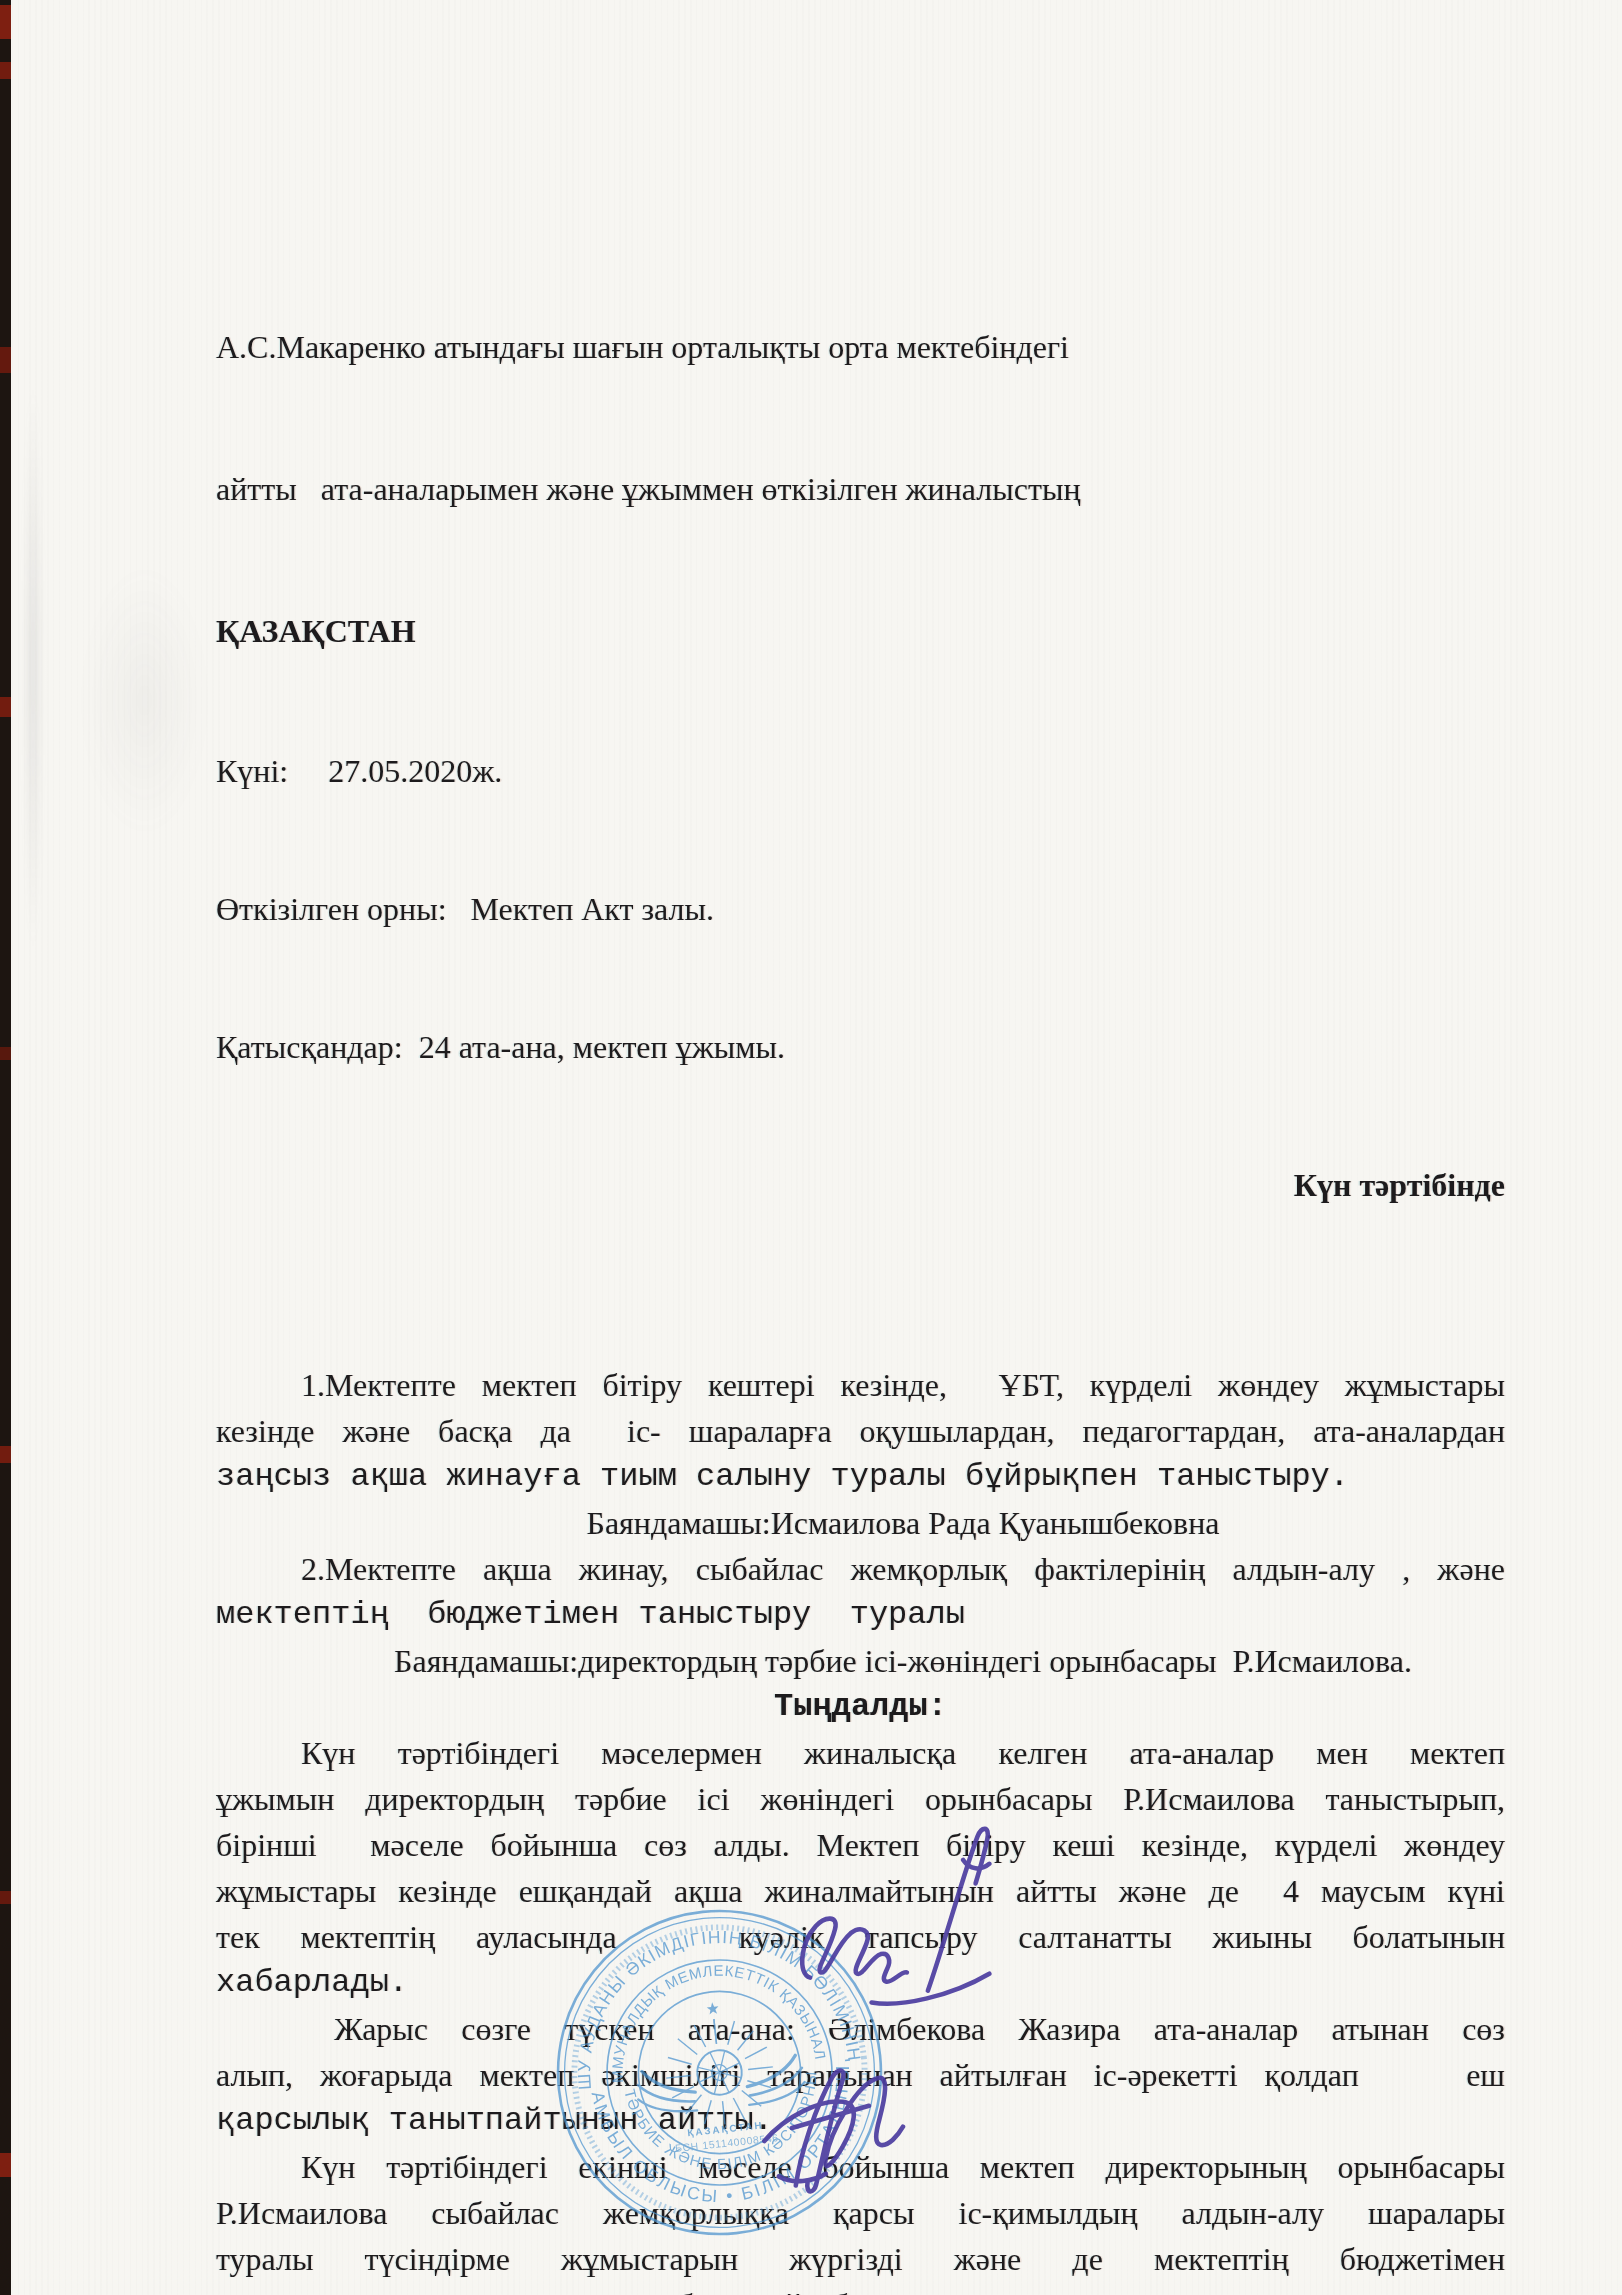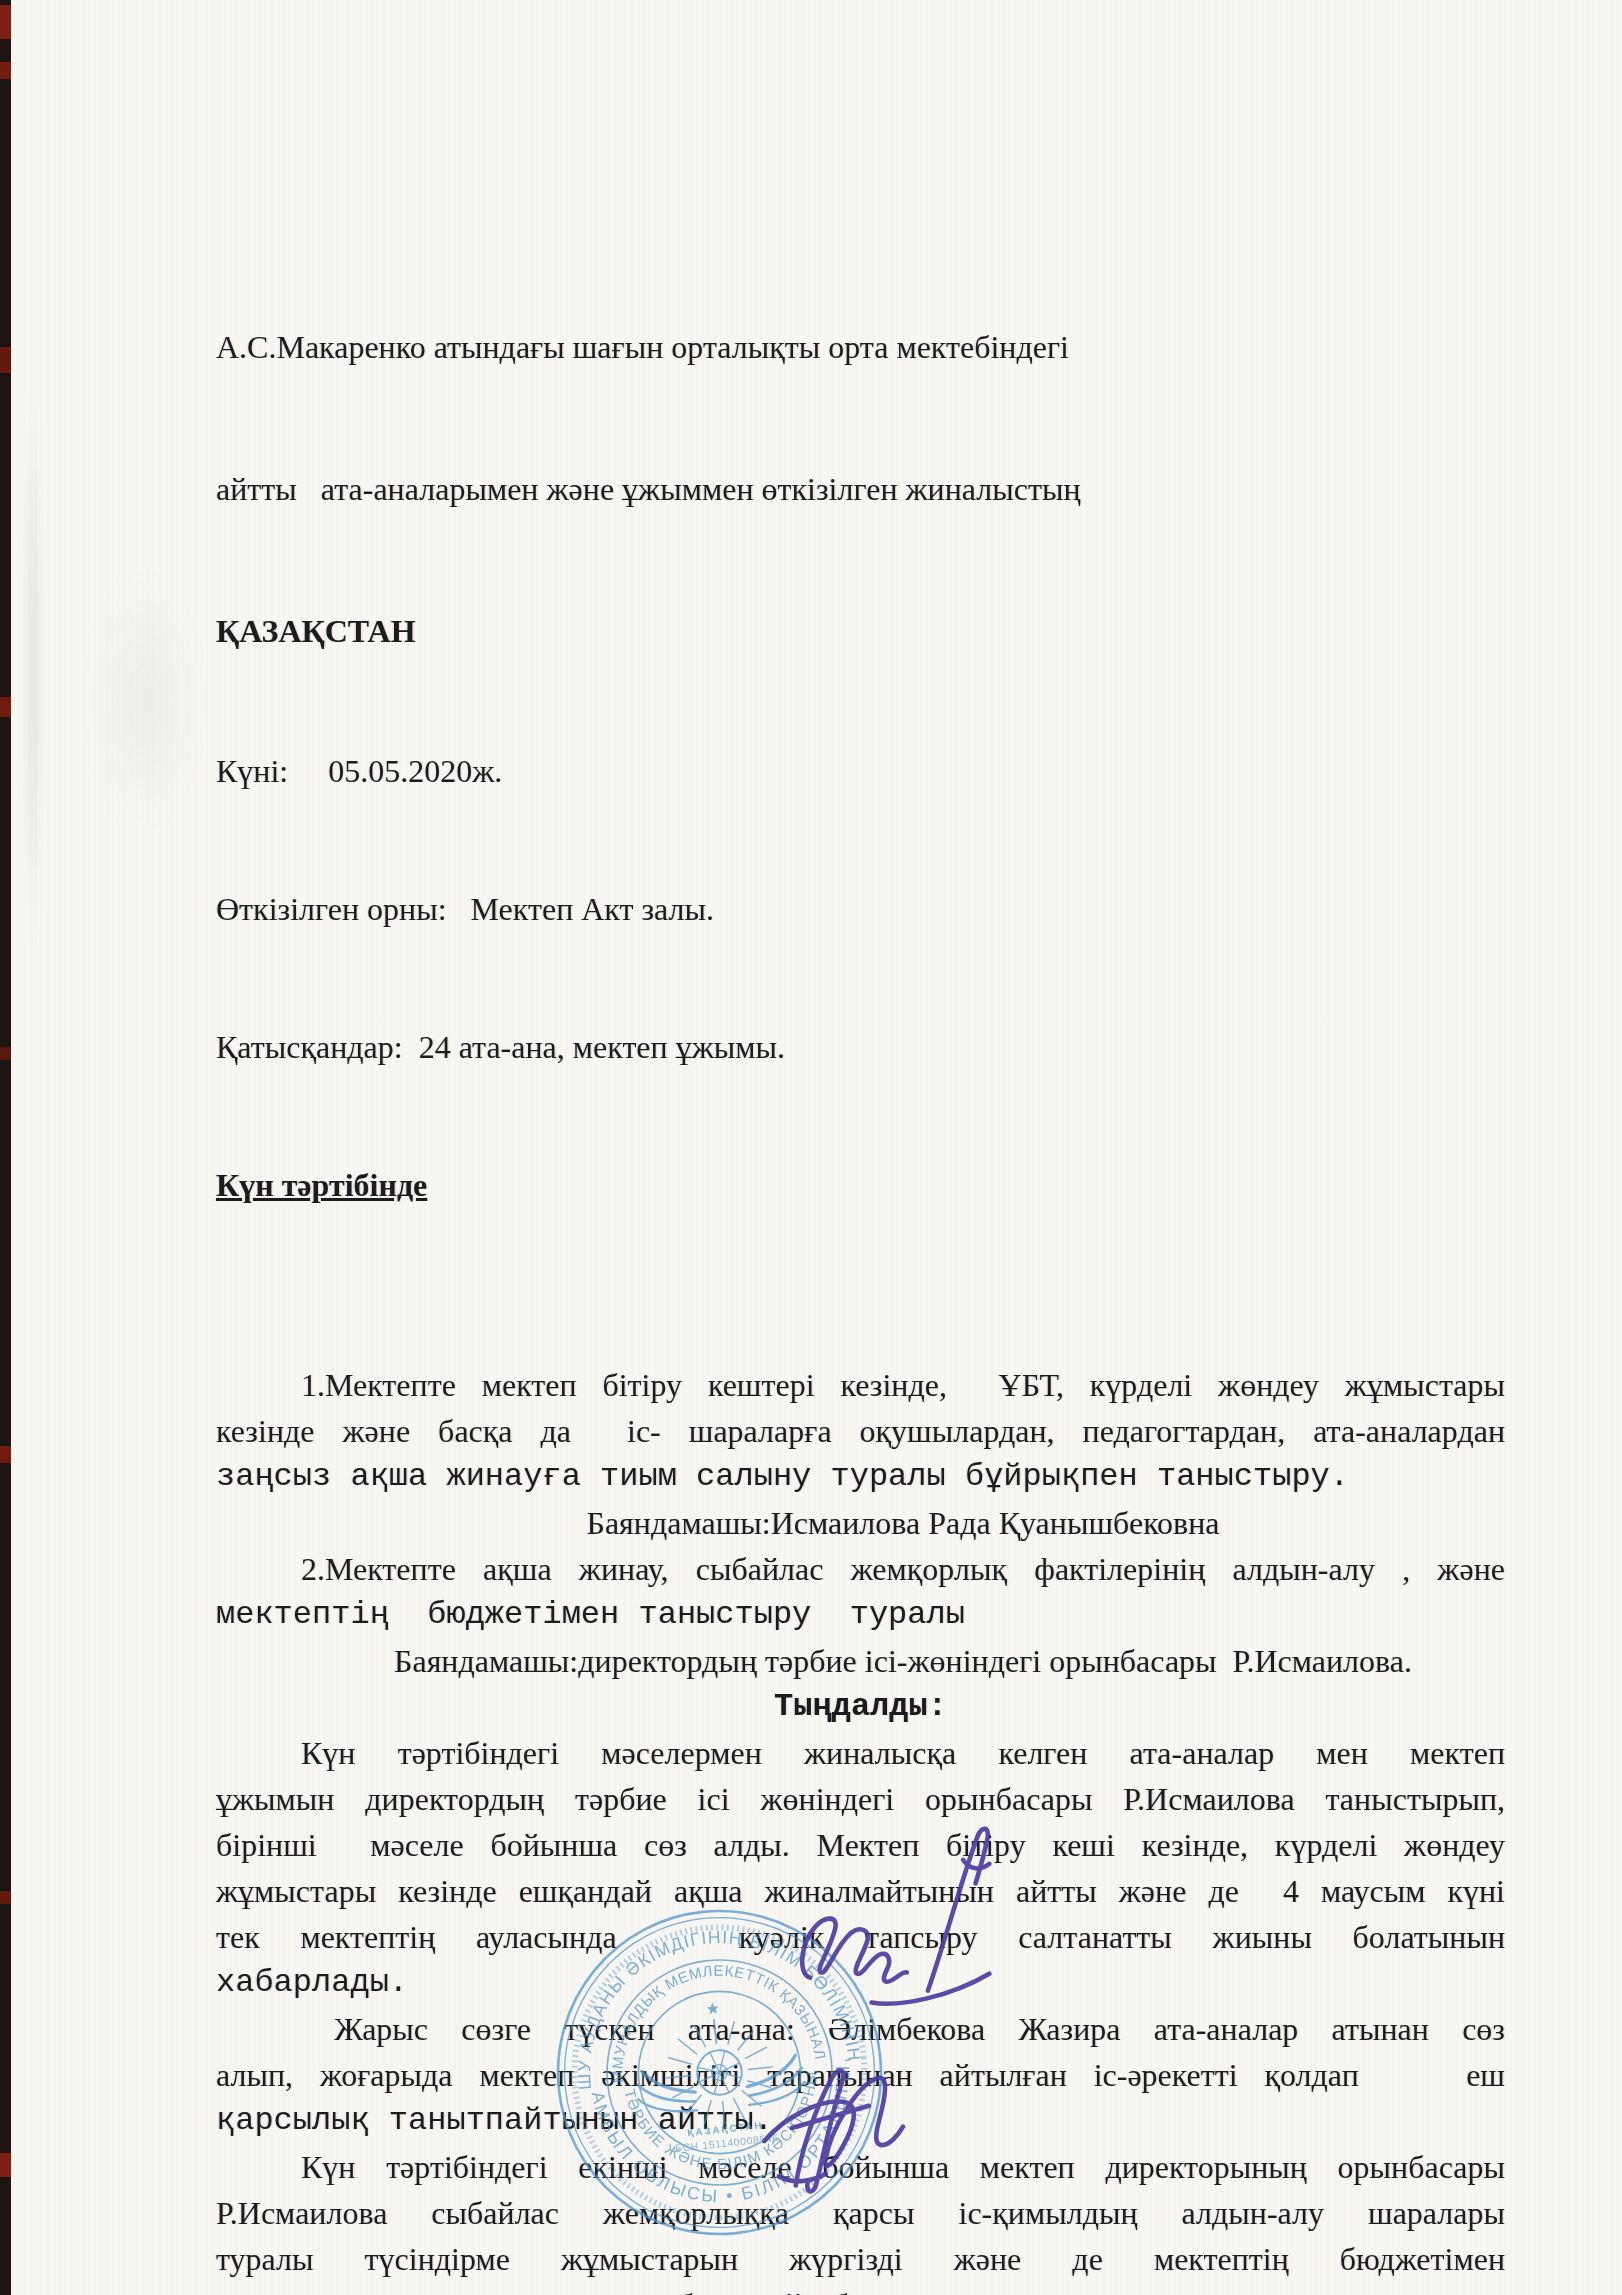--- a/index.html
+++ b/index.html
@@ -32,21 +32,21 @@
   }
   .content{
     position:absolute;left:216px;top:230px;width:1289px;
     font-size:32px;line-height:46px;
     white-space:pre-wrap;
   }
   .fr{ text-shadow:1.3px 0 0 rgba(155,45,20,.10), -1.3px 0 0 rgba(0,150,170,.10); }
   .title{ text-align:left;line-height:50px; }
   .bold{ font-weight:bold; }
   .meta{ text-align:left; }
-  .center{ text-align:left;text-decoration:underline; }
+  .center{ text-align:right; }
   .doc-lines .ln{
     text-align:justify;text-align-last:justify;
     white-space:pre-wrap;
   }
   .doc-lines .ln.l{ text-align:left;text-align-last:auto;font-family:Liberation Mono, monospace; }
   .doc-lines .ln.ij, .doc-lines .ln.il{ padding-left:85px; }
   .doc-lines .ln.il{ text-align:center;text-align-last:auto; }
   .doc-lines .ln.c{ text-align:center;text-align-last:center;font-weight:bold;padding-left:0;font-family:Liberation Mono, monospace; }
   .doc-lines .ln.first{ margin-top:15.7px; }
   .stamp-svg{ position:absolute;left:546px;top:1896px;opacity:.88; }
@@ -67,21 +67,21 @@
   <div class="edge-mark" style="top:1446px;height:17px;background:#7c1d10;"></div>
   <div class="edge-mark" style="top:1891px;height:13px;background:#6d1a0e;"></div>
   <div class="edge-mark" style="top:2153px;height:23.6px;background:#8a2012;"></div>
   <div class="smudge"></div>
   <div class="smudge2"></div>
 
   <div class="content fr">
     <div class="title">А.С.Макаренко атындағы шағын орталықты орта мектебіндегі</div>
     <div class="title">айтты   ата-аналарымен және ұжыммен өткізілген жиналыстың</div>
     <div class="title bold">ҚАЗАҚСТАН</div>
-    <div class="meta">Күні:     05.05.2020ж.</div>
+    <div class="meta">Күні:     27.05.2020ж.</div>
     <div class="meta">Өткізілген орны:   Мектеп Акт залы.</div>
     <div class="meta">Қатысқандар:  24 ата-ана, мектеп ұжымы.</div>
     <div class="center bold">Күн тәртібінде</div>
 
     <div class="doc-lines" id="doc-lines"><div class="ln ij first">1.Мектепте мектеп бітіру кештері кезінде,  ҰБТ, күрделі жөндеу жұмыстары</div><div class="ln j">кезінде және басқа да  іс- шараларға оқушылардан, педагогтардан, ата-аналардан</div><div class="ln l">заңсыз ақша жинауға тиым салыну туралы бұйрықпен таныстыру.</div><div class="ln il">Баяндамашы:Исмаилова Рада Қуанышбековна</div><div class="ln ij">2.Мектепте ақша жинау, сыбайлас жемқорлық фактілерінің алдын-алу , және</div><div class="ln l">мектептің  бюджетімен таныстыру  туралы</div><div class="ln il">Баяндамашы:директордың тәрбие ісі-жөніндегі орынбасары  Р.Исмаилова.</div><div class="ln c">Тыңдалды:</div><div class="ln ij">Күн тәртібіндегі мәселермен жиналысқа келген ата-аналар мен мектеп</div><div class="ln j">ұжымын директордың тәрбие ісі жөніндегі орынбасары Р.Исмаилова таныстырып,</div><div class="ln j">бірінші  мәселе бойынша сөз алды. Мектеп бітіру кеші кезінде, күрделі жөндеу</div><div class="ln j">жұмыстары кезінде ешқандай ақша жиналмайтынын айтты және де  4 маусым күні</div><div class="ln j">тек мектептің ауласында   куәлік тапсыру салтанатты жиыны болатынын</div><div class="ln l">хабарлады.</div><div class="ln ij"> Жарыс сөзге түскен ата-ана: Әлімбекова Жазира ата-аналар атынан сөз</div><div class="ln j">алып, жоғарыда мектеп әкімшілігі тарапынан айтылған іс-әрекетті қолдап    еш</div><div class="ln l">қарсылық танытпайтынын айтты.</div><div class="ln ij">Күн тәртібіндегі екінші мәселе бойынша мектеп директорының орынбасары</div><div class="ln j">Р.Исмаилова сыбайлас жемқорлыққа қарсы іс-қимылдың алдын-алу шаралары</div><div class="ln j">туралы  түсіндірме  жұмыстарын  жүргізді  және  де  мектептің  бюджетімен</div><div class="ln j">таныстырып өтіп, мектептің бірыңғай бюджетін мектеп ұжымы мен ата-аналарға</div></div>
 
     
     
   </div>
 

